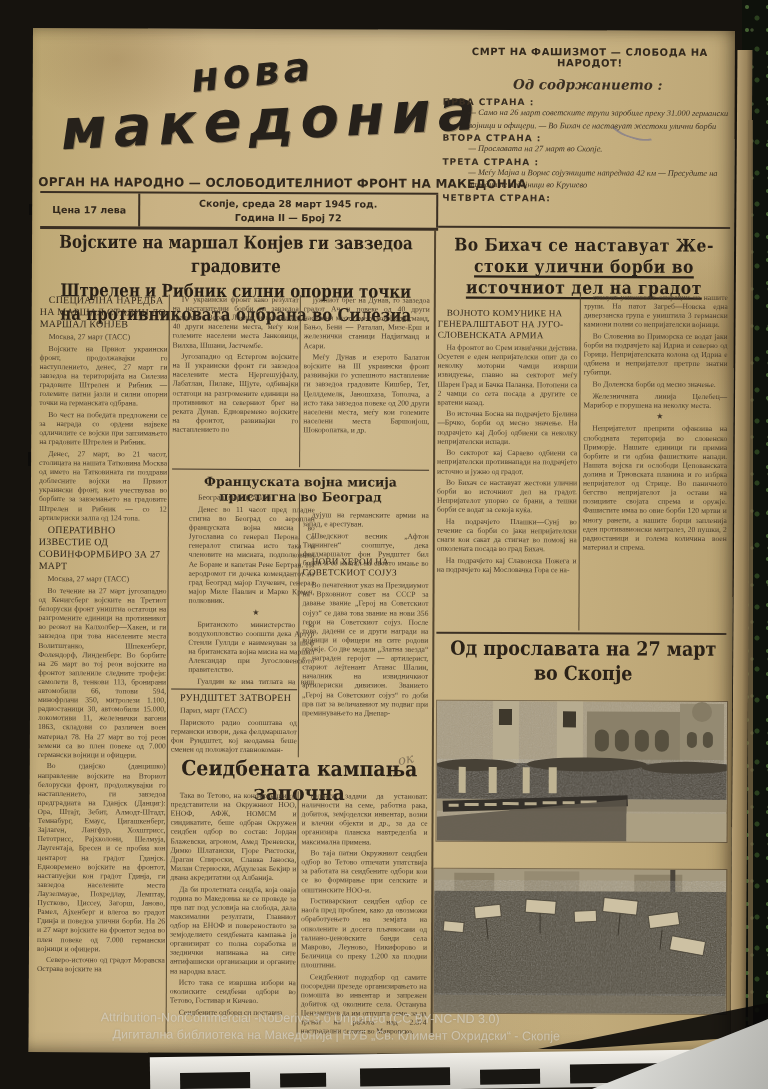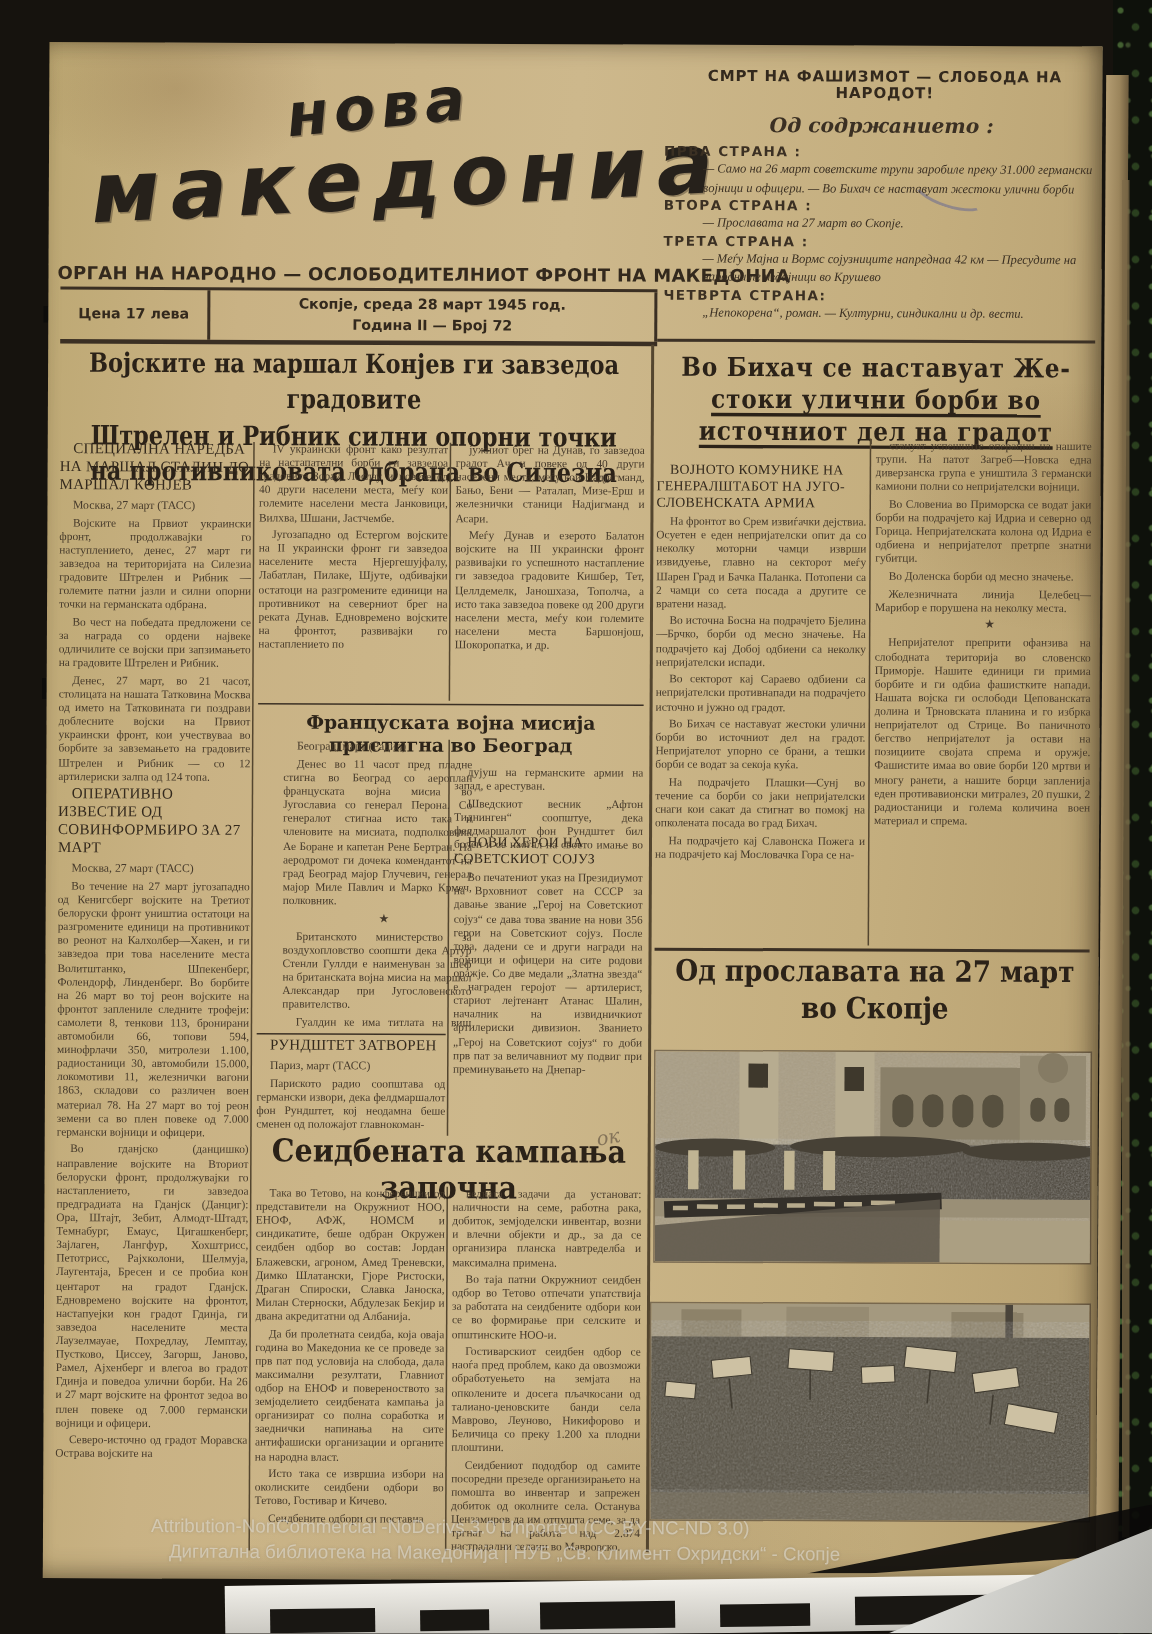--- a/index.html
+++ b/index.html
@@ -134,21 +134,20 @@
     <div class="ci">
       <div class="ci-label">ВТОРА СТРАНА :</div>
       <div class="ci-text">— Прославата на 27 март во Скопје.</div>
     </div>
     <div class="ci">
       <div class="ci-label">ТРЕТА СТРАНА :</div>
       <div class="ci-text">— Меѓу Мајна и Вормс сојузниците напреднаа 42 км — Пресудите на народните издајници во Крушево</div>
     </div>
     <div class="ci">
       <div class="ci-label">ЧЕТВРТА СТРАНА:</div>
-      <div class="ci-text">„Непокорена“, роман. — Културни, синдикални и др. вести.</div>
     </div>
   </div>
 
   <div id="organ" class="abs">ОРГАН НА НАРОДНО — ОСЛОБОДИТЕЛНИОТ ФРОНТ НА МАКЕДОНИА</div>
 
   <div id="infobar" class="abs">
     <div class="cell" id="cell-price">Цена 17 лева</div>
     <div class="cell" id="cell-date">
       <div>Скопје,  среда  28 март  1945 год.</div>
       <div>Година II — Број 72</div>

